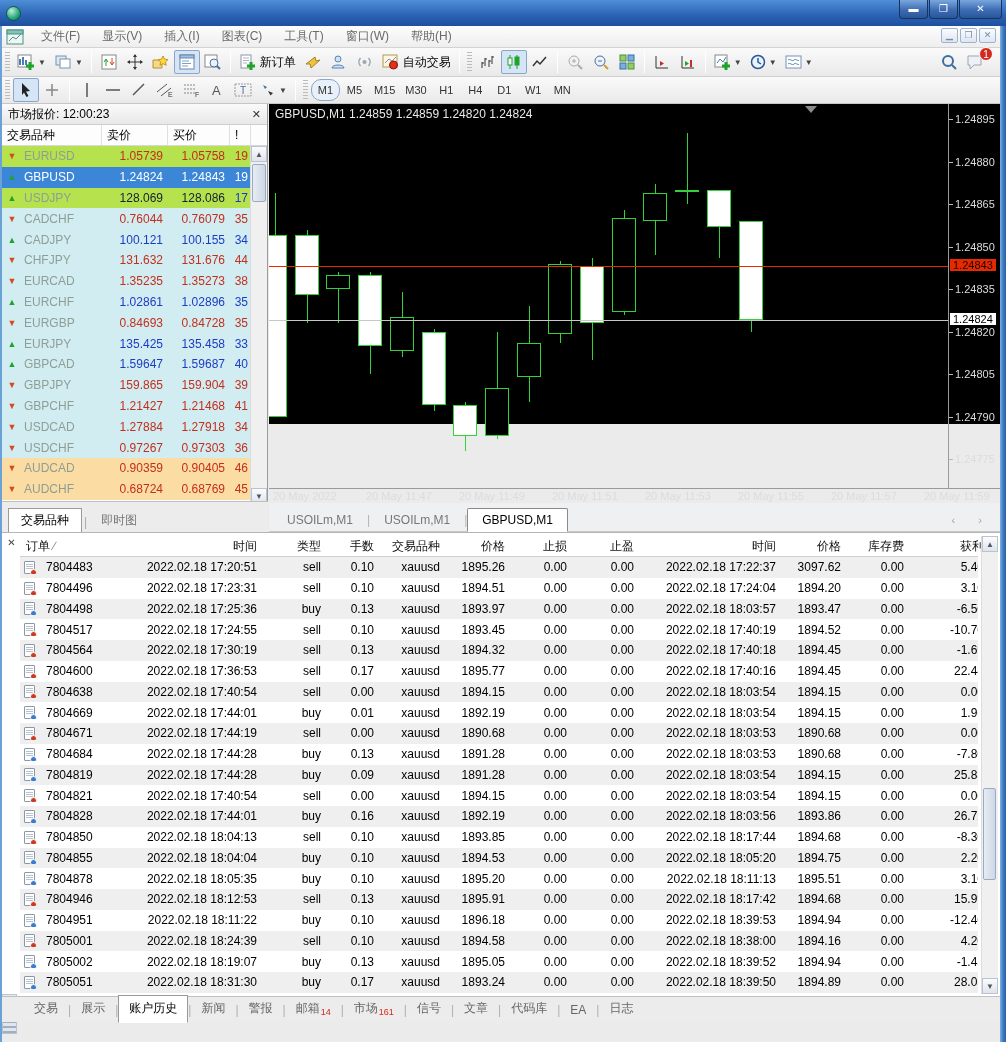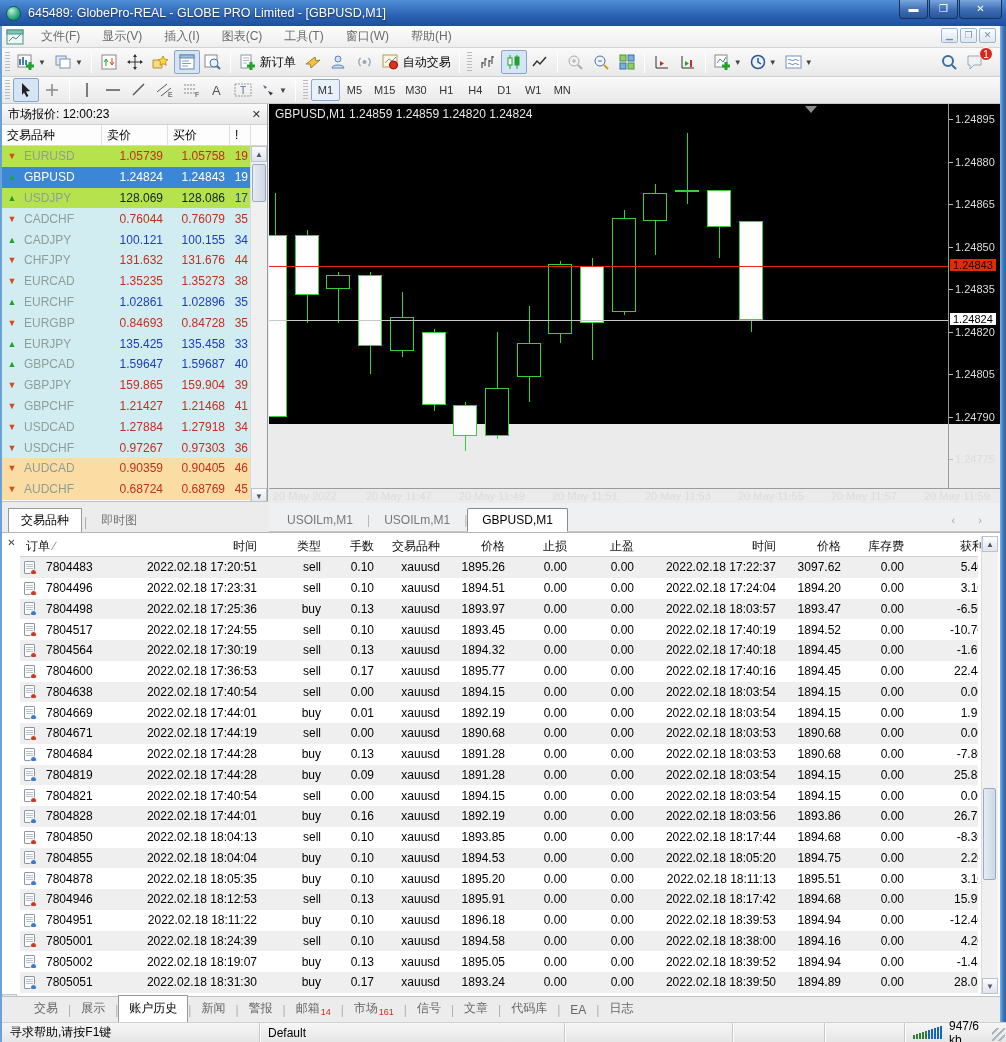--- a/index.html
+++ b/index.html
@@ -153,21 +153,20 @@
   .resize-grip { position:absolute; right:1px; bottom:1px; width:13px; height:13px;
     background:repeating-linear-gradient(135deg,transparent 0 3px,#aeb6bf 3px 5px); }
 </style>
 </head>
 <body>
 
 <div id="app">
 
   <div class="titlebar">
     <span class="app-ball"></span>
-    <span class="title">645489: GlobePro-REAL - GLOBE PRO Limited - [GBPUSD,M1]</span>
     <span class="win-controls">
       <span class="win-btn">▬</span>
       <span class="win-btn">❐</span>
       <span class="win-btn close">✕</span>
     </span>
   </div>
   <div class="left-border"></div>
   <div class="right-border"></div>
 
   <div class="menubar">
@@ -419,21 +418,21 @@
     <span class="tbtn">
       <svg class="ico" width="16" height="16" viewBox="0 0 16 16">
           <path d="M3 3l4 2-2 2z" fill="#4a6f9f"></path>
           <path d="M8 9l5 2-2.5 2.5z" fill="#333"></path>
         </svg>
       <span class="caret">▼</span>
     </span>
     <span class="tsep"></span>
       <span class="grip"></span>
     <span id="timeframe-bar" style="display:flex">
-        <div class="tf-btn pressed" style="display: inline-block;">M1</div>
+        <div class="tf-btn pressed" style="display: inline-block; border-radius: 10px;">M1</div>
         <div class="tf-btn" style="display: inline-block;">M5</div>
         <div class="tf-btn" style="display: inline-block;">M15</div>
         <div class="tf-btn" style="display: inline-block;">M30</div>
         <div class="tf-btn" style="display: inline-block;">H1</div>
         <div class="tf-btn" style="display: inline-block;">H4</div>
         <div class="tf-btn" style="display: inline-block;">D1</div>
         <div class="tf-btn" style="display: inline-block;">W1</div>
         <div class="tf-btn" style="display: inline-block;">MN</div>
       </span>
   </div>
@@ -1132,36 +1131,13 @@
       <div class="b-sep">|</div>
       <div class="b-tab">文章</div>
       <div class="b-sep">|</div>
       <div class="b-tab">代码库</div>
       <div class="b-sep">|</div>
       <div class="b-tab">EA</div>
       <div class="b-sep">|</div>
       <div class="b-tab">日志</div>
     </div>
 
-  <div class="statusbar">
-    <span class="s-cell s-help">寻求帮助,请按F1键</span>
-    <span class="s-cell s-profile">Default</span>
-    <span class="s-cell s-e1"></span>
-    <span class="s-cell s-e2"></span>
-    <span class="s-cell s-e3"></span>
-    <span class="s-cell s-conn" style="border-right:none">
-      <span class="conn-bars" id="conn-bars">
-          <i style="height: 4px; background: rgb(46, 125, 50);"></i>
-          <i style="height: 4.9px; background: rgb(46, 125, 50);"></i>
-          <i style="height: 5.8px; background: rgb(46, 125, 50);"></i>
-          <i style="height: 6.7px; background: rgb(46, 125, 50);"></i>
-          <i style="height: 7.6px; background: rgb(46, 125, 50);"></i>
-          <i style="height: 8.5px; background: rgb(21, 101, 192);"></i>
-          <i style="height: 9.4px; background: rgb(21, 101, 192);"></i>
-          <i style="height: 10.3px; background: rgb(21, 101, 192);"></i>
-          <i style="height: 11.2px; background: rgb(21, 101, 192);"></i>
-          <i style="height: 12.1px; background: rgb(21, 101, 192);"></i>
-        </span>
-      <span>947/6 kb</span>
-    </span>
-    <span class="resize-grip"></span>
-  </div>
 </div>
 
 </body></html>

